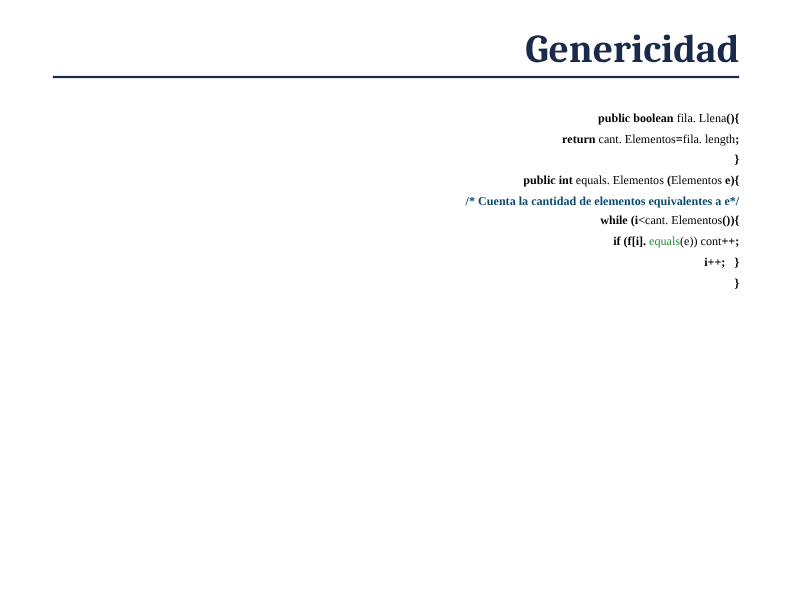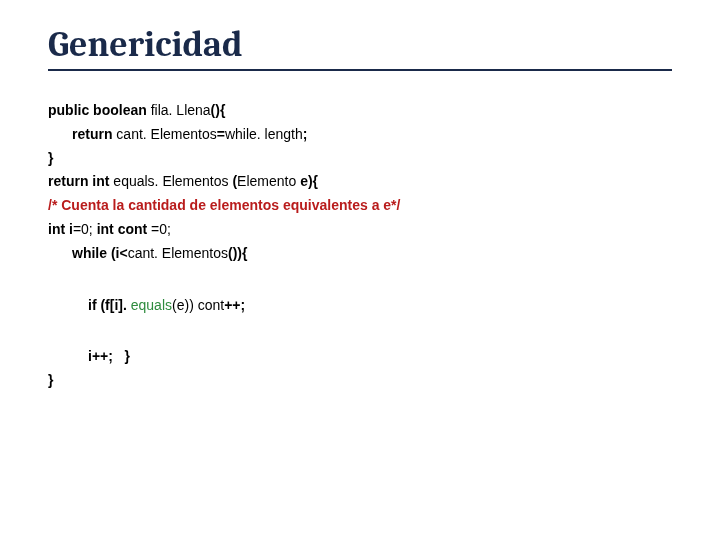--- a/index.html
+++ b/index.html
@@ -1,54 +1,53 @@
 <!DOCTYPE html>
 <html><head>
 <meta charset="utf-8">
 <style>
-  * { margin: 0; padding: 0; box-sizing: border-box; }
+  * { margin: 0; padding: 0; box-sizing: border-box; text-align: right; }
   body {
     width: 720px;
     height: 540px;
     background: #fff;
     font-family: Georgia, 'Times New Roman', serif;
     padding: 24px 48px;
   }
   .title {
     font-family: Cambria, Georgia, serif;
     font-size: 36px;
     font-weight: bold;
     color: #1a2a4a;
     border-bottom: 2px solid #1a2a4a;
     padding-bottom: 4px;
     margin-bottom: 28px;
   }
   .code {
-    font-family: Liberation Sans, sans-serif;
-    font-size: 14px;
+    font-family: Liberation Serif, serif;
+    font-size: 11px;
     line-height: 1.7;
     color: #000;
     font-weight: bold;
   }
   .code .line { white-space: pre; }
   .indent1 { padding-left: 24px; }
-  .indent2 { padding-left: 40px; margin-top: 28px; }
+  .indent2 { padding-left: 40px; }
   .green { color: #2e8b3e; font-weight: normal; }
-  .greenb { color: #b91c1c; font-weight: bold; }
+  .greenb { color: #0c4a6e; font-weight: bold; }
   .plain { font-weight: normal; }
 </style>
 </head>
 <body>
 
 <div class="title">Genericidad</div>
 
 <div class="code">
   <div class="line"><span>public boolean </span><span class="plain">fila. Llena</span><span>(){</span></div>
-  <div class="line indent1"><span>return </span><span class="plain">cant. Elementos</span><span>=</span><span class="plain">while. length</span><span>;</span></div>
+  <div class="line indent1"><span>return </span><span class="plain">cant. Elementos</span><span>=</span><span class="plain">fila. length</span><span>;</span></div>
   <div class="line"><span>}</span></div>
-  <div class="line"><span>return int </span><span class="plain">equals. Elementos</span><span> (</span><span class="plain">Elemento</span><span> e){</span></div>
+  <div class="line"><span>public int </span><span class="plain">equals. Elementos</span><span> (</span><span class="plain">Elementos</span><span> e){</span></div>
   <div class="line"><span class="greenb">/* Cuenta la cantidad de elementos equivalentes a e*/</span></div>
-  <div class="line"><span>int i</span><span class="plain">=0; </span><span>int cont </span><span class="plain">=0;</span></div>
   <div class="line indent1"><span>while (i&lt;</span><span class="plain">cant. Elementos</span><span>()){</span></div>
   <div class="line indent2"><span>if (f[i]. </span><span class="green">equals</span><span class="plain">(e)) </span><span class="plain">cont</span><span>++;</span></div>
   <div class="line indent2"><span>i++;</span><span>   }</span></div>
   <div class="line"><span>}</span></div>
 </div>
 
 </body></html>

